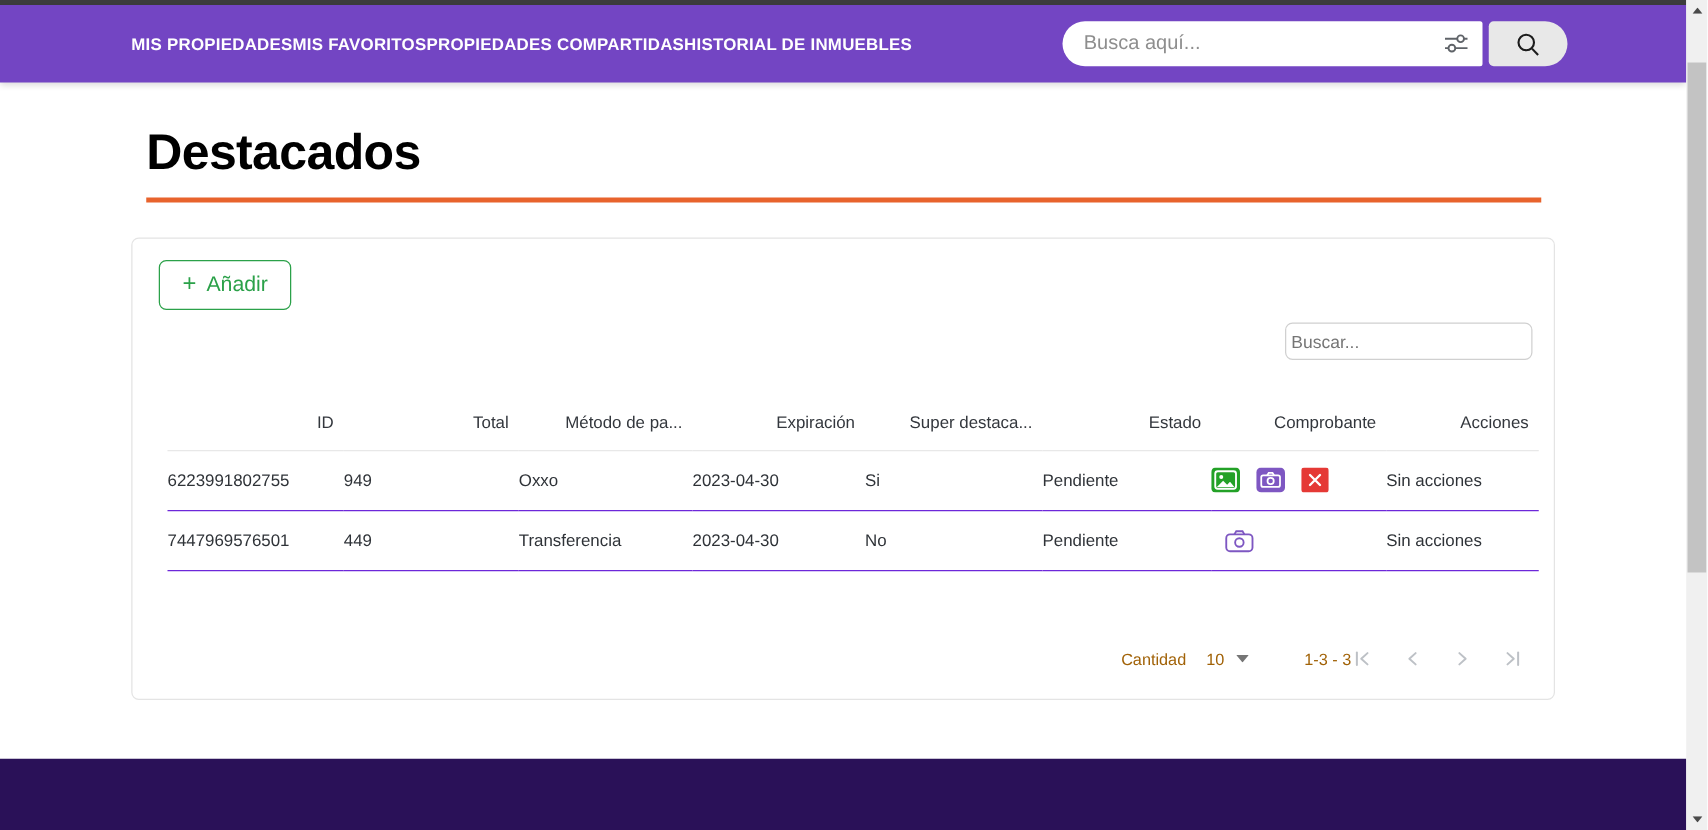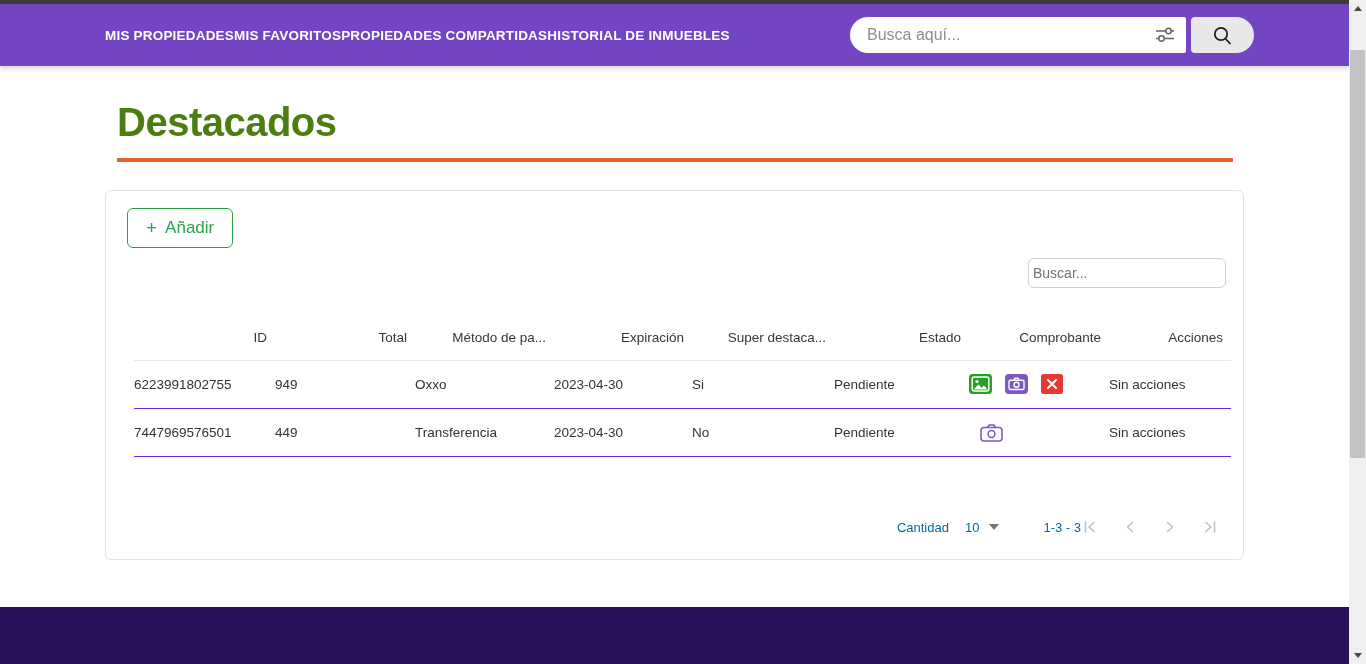--- a/index.html
+++ b/index.html
@@ -20,21 +20,21 @@
   .search-field { position:relative; width:336px; height:36px; }
   .search-input { width:100%; height:100%; border:none; outline:none; border-radius:18px 2px 2px 18px;
                   padding:0 44px 0 17px; font-size:16px; color:#333; font-family:inherit; }
   .search-input::placeholder { color:#8e8e8e; }
   .filter-btn { position:absolute; right:9px; top:6px; width:24px; height:24px; cursor:pointer; display:flex; }
   .search-btn { width:63px; height:36px; margin-left:5px; background:#e8e8e8; border:none;
                 border-radius:4px 18px 18px 4px; cursor:pointer; display:flex; align-items:center; justify-content:center; }
 
   
   .page-title { position:absolute; left:117px; top:100px; font-size:40px; font-weight:bold;
-                color:#4d7c0f; letter-spacing:-.5px; }
+                color:#000000; letter-spacing:-.5px; }
   .title-rule { position:absolute; left:117px; top:158px; width:1116px; height:4px;
                 background:#e8632c; border:none; }
 
   
   .card { position:absolute; left:105px; top:190px; width:1139px; height:370px; background:#fff;
           border:1px solid #e4e4e4; border-radius:6px; }
   .add-btn { position:absolute; left:21px; top:17px; height:40px; padding:0 18px;
              background:#fff; border:1px solid #2ba149; border-radius:6px; color:#2ba149;
              font-size:17px; font-family:inherit; cursor:pointer; display:flex; align-items:center; gap:8px; }
   .add-btn .plus { font-size:19px; font-weight:400; }
@@ -46,21 +46,21 @@
   table { position:absolute; left:28px; top:125px; width:1097px; border-collapse:collapse; table-layout:fixed; }
   th { text-align:right; font-weight:400; font-size:13.5px; color:#33373d; height:44px;
        border-bottom:1px solid #e8e8e8; padding-right:8px; }
   td { font-size:13.5px; color:#2f3338; height:48px; border-bottom:1px solid #6d28d9; padding-right:8px; }
   col.c-id{width:141px} col.c-total{width:140px} col.c-met{width:139px} col.c-exp{width:138px}
   col.c-sup{width:142px} col.c-est{width:135px} col.c-com{width:140px} col.c-acc{width:auto}
   .icon-btn { display:inline-flex; vertical-align:middle; margin-right:9px; cursor:pointer; }
 
   
   .pagination { position:absolute; right:24px; top:313px; height:46px; display:flex;
-                align-items:center; color:#0369a1; font-size:13px;text-align:center; }
+                align-items:center; color:#a16207; font-size:13px;text-align:center; }
   .pagination .lbl { margin-right:16px; }
   .pagination .size { margin-right:10px; }
   .pagination .caret { margin-right:44px; display:flex; cursor:pointer; }
   .pagination .range { }
   .pg-ctrl { display:inline-flex; width:18px; height:18px; margin-left:22px; cursor:pointer;
              align-items:center; justify-content:center; }
 
   
   .footer { position:absolute; left:0; top:607px; width:1349px; height:57px; background:#2a1158; }
 

